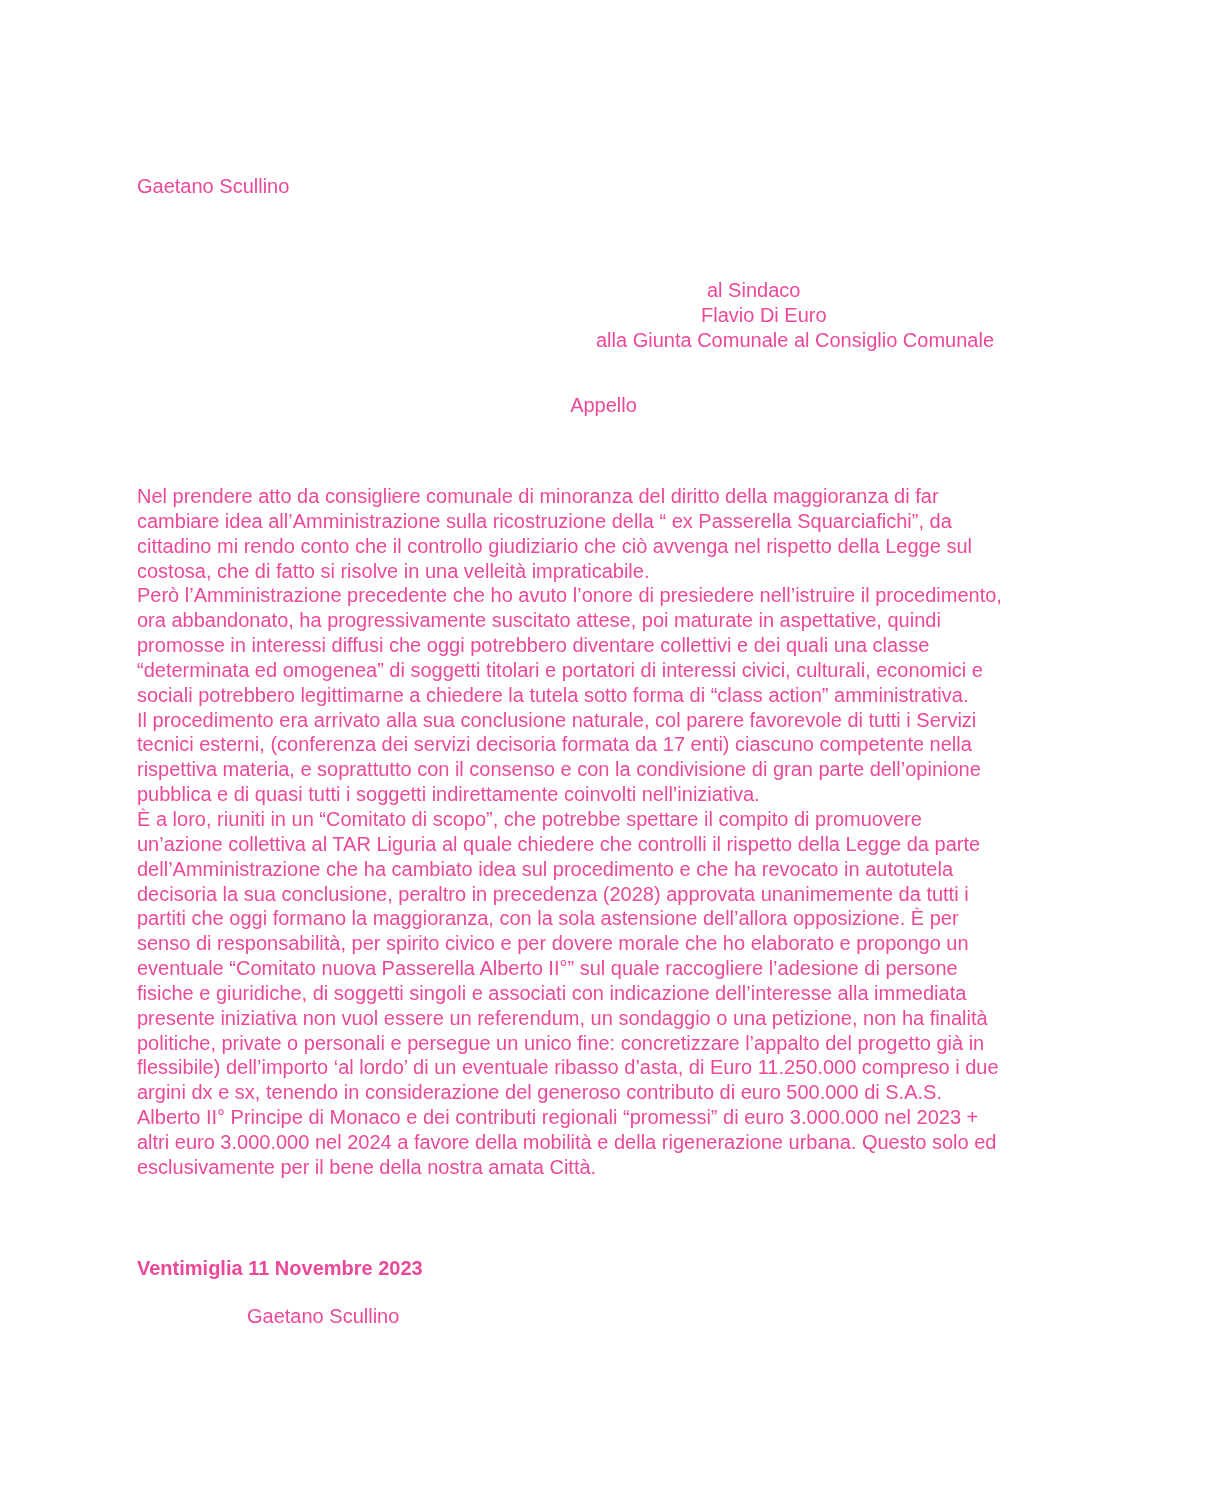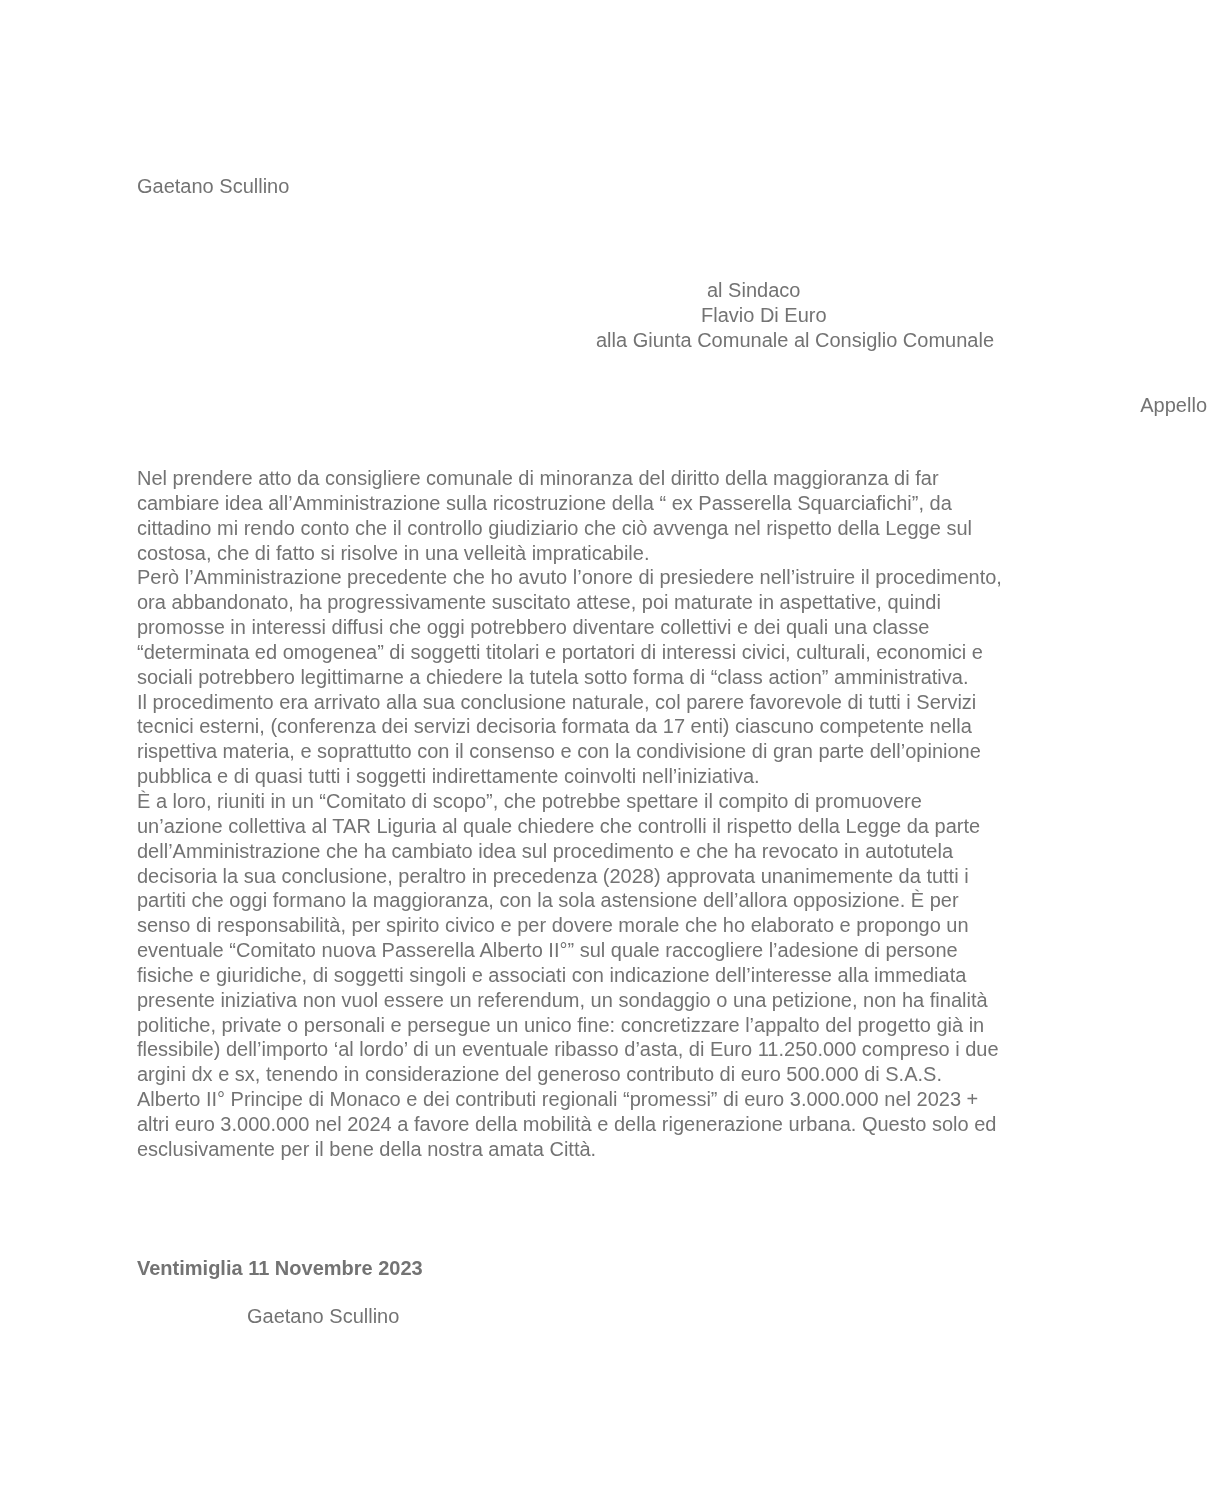--- a/index.html
+++ b/index.html
@@ -9,32 +9,32 @@
   }
   .page {
     position: relative;
     width: 1207px;
     height: 1496px;
     background: #ffffff;
     overflow: hidden;
     font-family: "Liberation Sans", sans-serif;
     font-size: 20px;
     line-height: 24.85px;
-    color: #737373;
+    color: #ec4899;
     border-radius: 10px;
   }
   .abs { position: absolute; }
   .sender      { left: 137px; top: 174px; white-space: pre; }
   .recipients  { left: 0;     top: 278px; width: 100%; }
   .recipients .line { white-space: pre; }
   .recipients .line:nth-child(1) { margin-left: 707px; }
   .recipients .line:nth-child(2) { margin-left: 701px; }
   .recipients .line:nth-child(3) { margin-left: 596px; }
-  .title       { left: 0;     top: 393px; width: 100%; text-align: right; white-space: pre; }
-  .body-text   { left: 137px; top: 466px; }
+  .title       { left: 0;     top: 393px; width: 100%; text-align: center; white-space: pre; }
+  .body-text   { left: 137px; top: 484px; }
   .body-text .line { white-space: pre; }
   .place-date  { left: 137px; top: 1256px; white-space: pre; font-weight: bold; }
   .signature   { left: 247px; top: 1304px; white-space: pre; }
 </style>
 </head>
 <body>
 
 <div class="page">
 
   <div class="abs sender">Gaetano Scullino</div>

